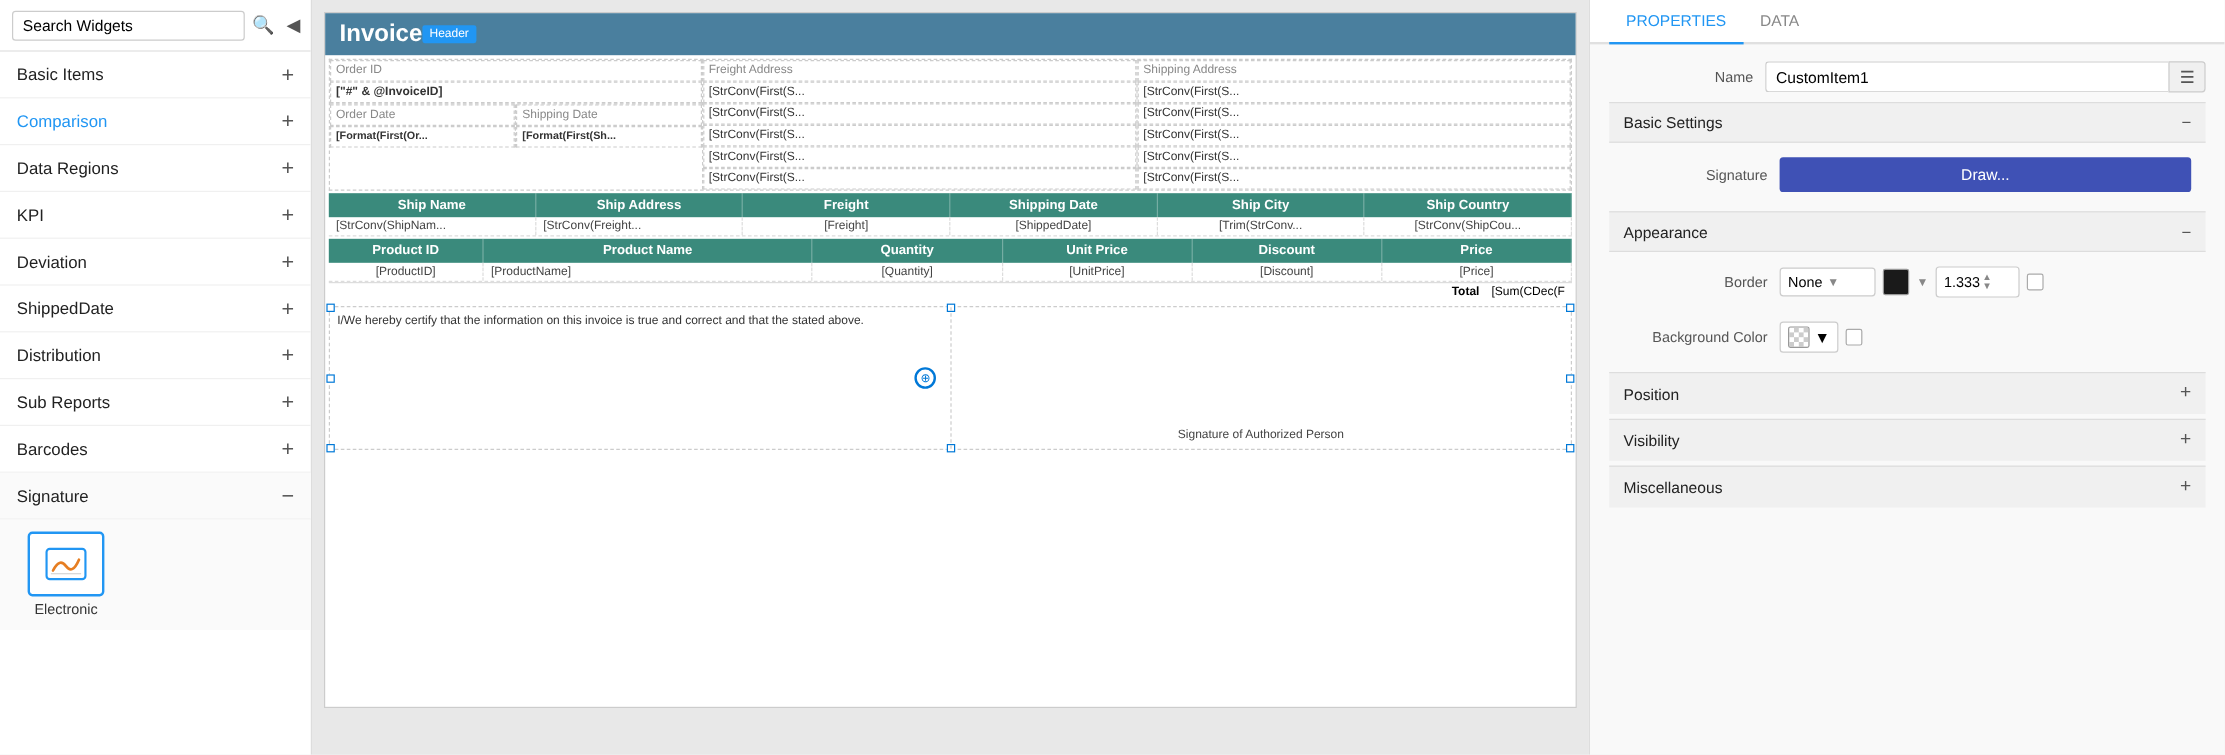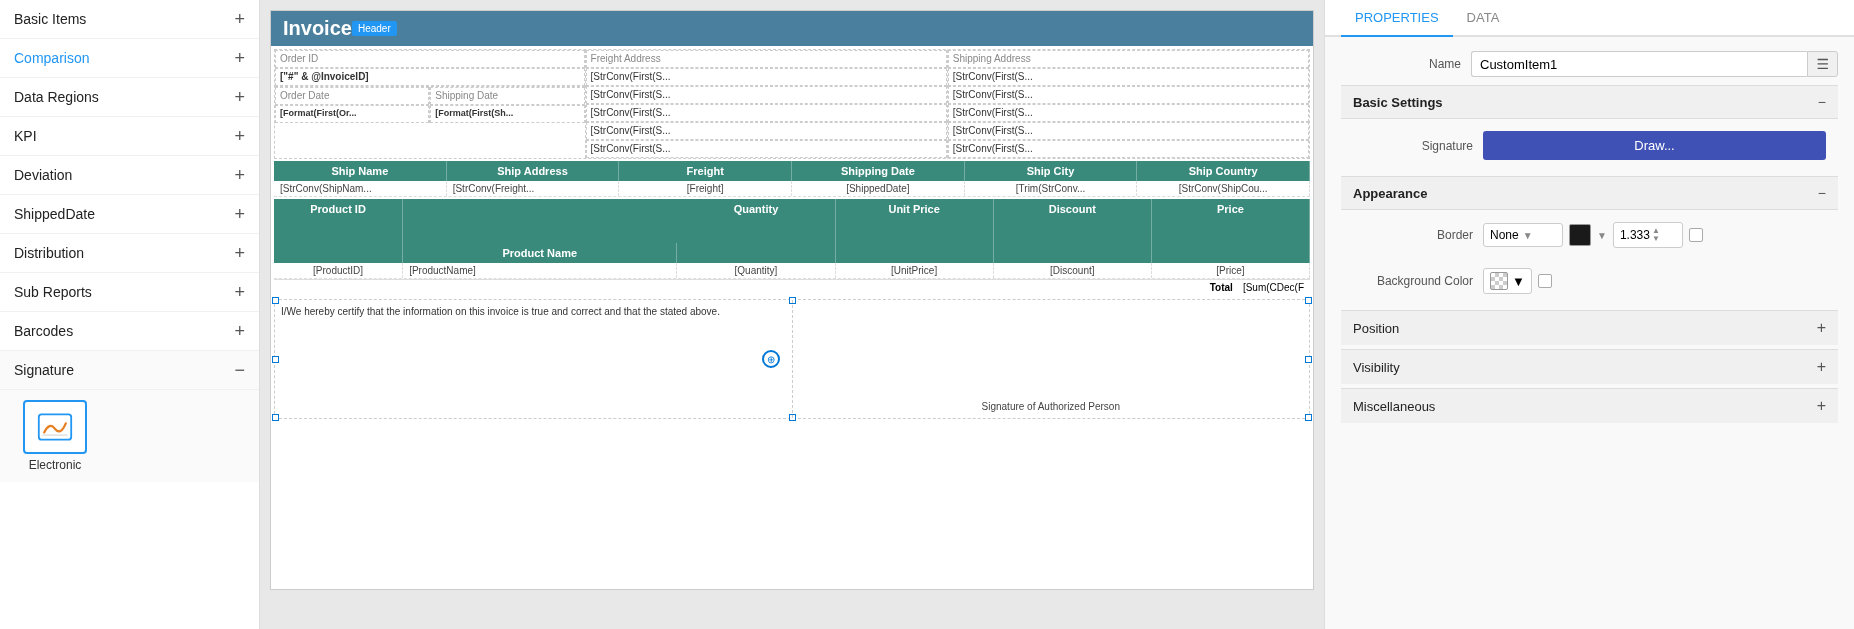--- a/index.html
+++ b/index.html
@@ -321,21 +321,21 @@
       padding: 8px 12px;
       background: #f0f0f0;
       border-top: 1px solid #ddd;
       border-bottom: 1px solid #ddd;
       cursor: pointer;
       margin-bottom: 4px;
       margin-top: 8px;
     }
     .collapsible-header .ch-title {
       font-size: 13px;
-      font-weight: 700;
+      font-weight: 400;
       color: #222;
     }
     .collapsible-header .ch-icon {
       font-size: 14px;
       color: #555;
     }
 
     
     .draw-btn {
       background: #3f51b5;
@@ -426,20 +426,25 @@
       cursor: pointer;
       margin-top: 4px;
     }
     .expand-row .er-title { font-size: 13px; font-weight: 500; color: #222; }
     .expand-row .er-plus { font-size: 16px; color: #555; }
   </style>
 </head>
 <body>
 
 <div class="sidebar">
+  <div class="sidebar-search">
+    <input type="text" placeholder="Search Widgets" value="Search Widgets" style="">
+    <button class="search-icon-btn">🔍</button>
+    <button class="sidebar-collapse-btn">◀</button>
+  </div>
 
   <div class="sidebar-item">
     <span class="item-label">Basic Items</span>
     <button class="plus-btn">+</button>
   </div>
   <div class="sidebar-item">
     <span class="item-label blue">Comparison</span>
     <button class="plus-btn">+</button>
   </div>
   <div class="sidebar-item">
@@ -550,21 +555,21 @@
           <div class="td">[Freight]</div>
           <div class="td">[ShippedDate]</div>
           <div class="td">[Trim(StrConv...</div>
           <div class="td">[StrConv(ShipCou...</div>
         </div>
       </div>
 
       <div style="margin:2px 3px;">
         <div class="inv-table-header">
           <div class="th" style="flex:0.8;">Product ID</div>
-          <div class="th" style="flex:1.8;margin-top:44px;">Product Name</div>
+          <div class="th" style="flex:1.8;">Product Name</div>
           <div class="th">Quantity</div>
           <div class="th">Unit Price</div>
           <div class="th">Discount</div>
           <div class="th">Price</div>
         </div>
         <div class="inv-table-row">
           <div class="td" style="flex:0.8;">[ProductID]</div>
           <div class="td left" style="flex:1.8;">[ProductName]</div>
           <div class="td">[Quantity]</div>
           <div class="td">[UnitPrice]</div>

